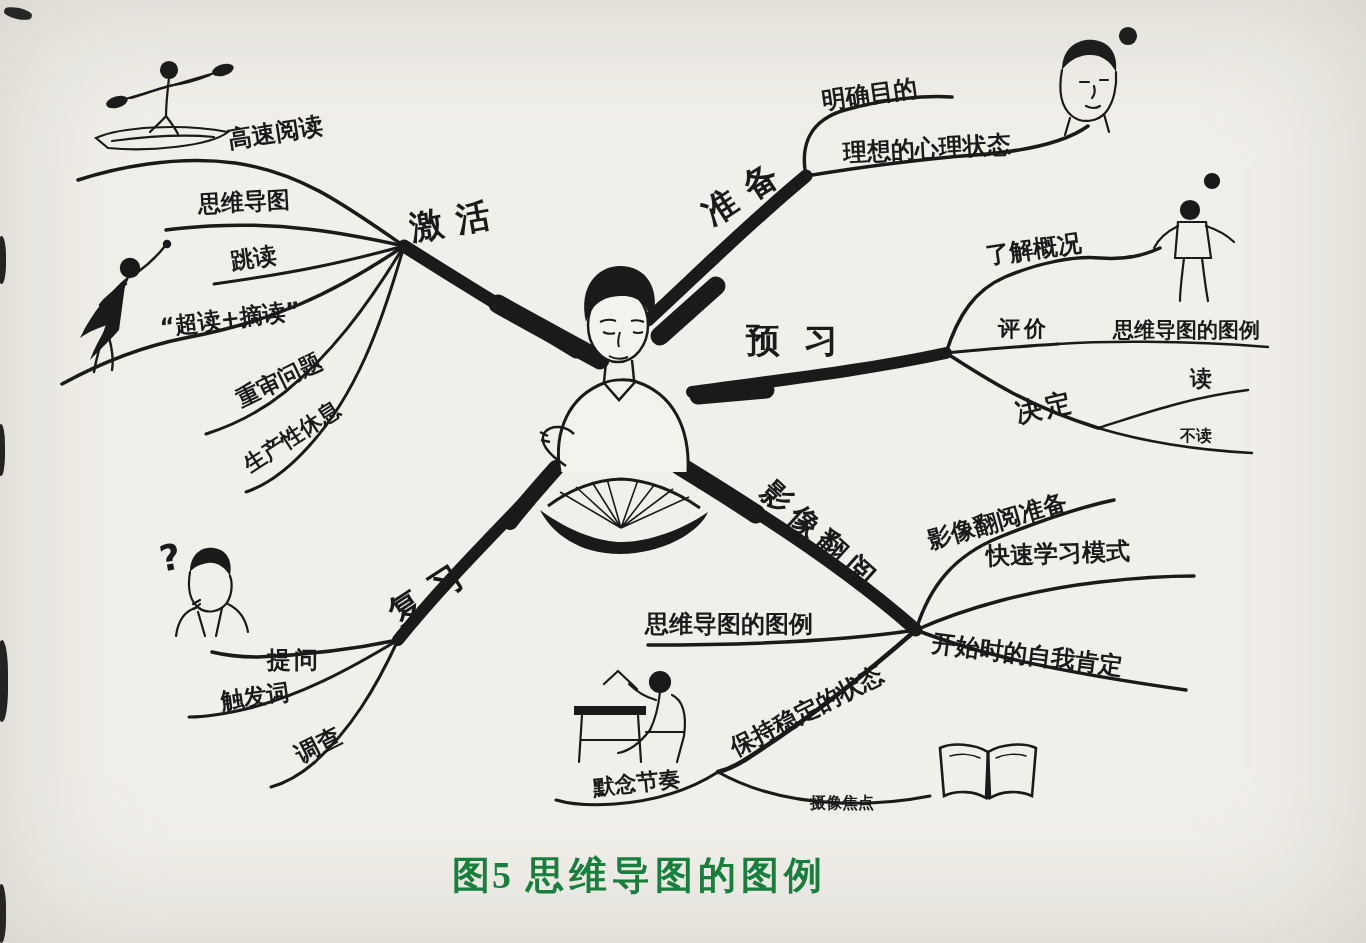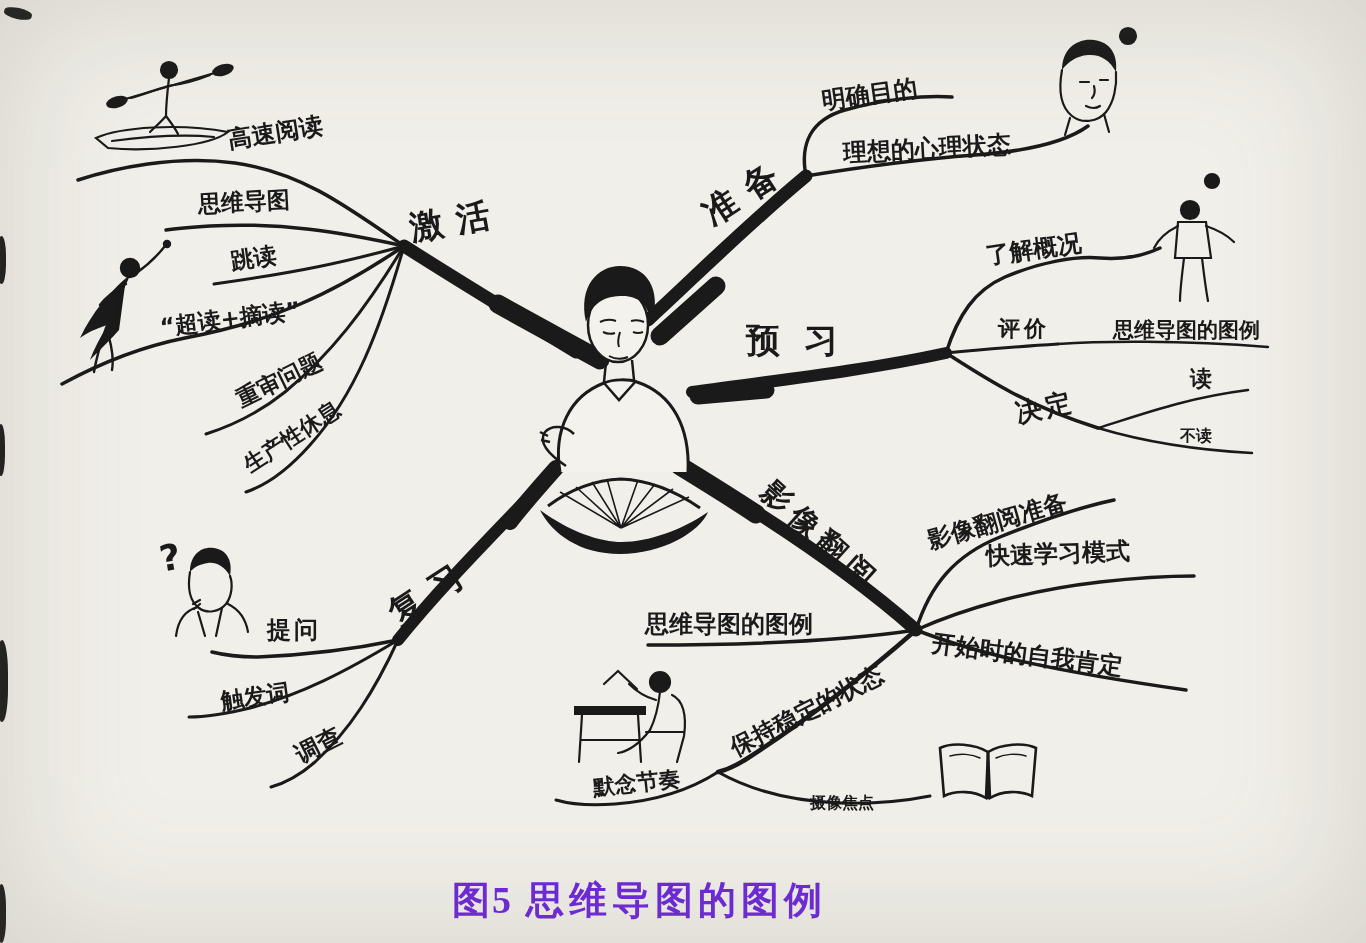--- a/index.html
+++ b/index.html
@@ -4,21 +4,21 @@
 <style>
   html,body{margin:0;padding:0;background:#d8d6d0;}
   .stage{position:relative;width:1366px;height:943px;background:#f1efe9;overflow:hidden;
          font-family:"DejaVu Sans","Liberation Sans",sans-serif;}
   .stage::after{content:"";position:absolute;inset:0;pointer-events:none;
          box-shadow:inset 0 0 140px rgba(110,104,92,.22);}
   svg.art{position:absolute;left:0;top:0;}
   .lbl{position:absolute;font-weight:700;color:#1a1a1a;white-space:nowrap;
        transform-origin:0 50%;line-height:1.1;}
   .caption{position:absolute;font-family:"Liberation Serif","DejaVu Serif",serif;
-       font-weight:700;color:#6d28d9;white-space:nowrap;margin-top:25px;}
+       font-weight:700;color:#15803d;white-space:nowrap;}
   .edge-mark{position:absolute;background:#1c1c1c;border-radius:50% / 40%;}
 </style>
 </head>
 <body>
 
 <div class="stage">
 
   <div class="edge-mark" style="left:4px;top:8px;width:28px;height:11px;transform:rotate(12deg);"></div>
   <div class="edge-mark" style="left:-3px;top:236px;width:9px;height:48px;"></div>
   <div class="edge-mark" style="left:-3px;top:424px;width:8px;height:52px;"></div>
@@ -195,21 +195,21 @@
   <div class="lbl" style="left:766px;top:470px;font-size:30px;letter-spacing:7px;transform:rotate(42deg);">影像翻阅</div>
   <div class="lbl" style="left:928px;top:528px;font-size:24px;transform:rotate(-16deg);">影像翻阅准备</div>
   <div class="lbl" style="left:986px;top:543px;font-size:24px;transform:rotate(-2deg);">快速学习模式</div>
   <div class="lbl" style="left:645px;top:611px;font-size:24px;">思维导图的图例</div>
   <div class="lbl" style="left:932px;top:630px;font-size:24px;transform:rotate(7deg);">开始时的自我肯定</div>
   <div class="lbl" style="left:732px;top:736px;font-size:24px;transform:rotate(-27deg);">保持稳定的状态</div>
   <div class="lbl" style="left:593px;top:776px;font-size:22px;transform:rotate(-6deg);">默念节奏</div>
   <div class="lbl" style="left:810px;top:794px;font-size:16px;">摄像焦点</div>
 
   <div class="lbl" style="left:392px;top:598px;font-size:34px;letter-spacing:12px;transform:rotate(-33deg);">复习</div>
-  <div class="lbl" style="left:267px;top:617px;font-size:24px;letter-spacing:3px;">提问</div>
+  <div class="lbl" style="left:267px;top:647px;font-size:24px;letter-spacing:3px;">提问</div>
   <div class="lbl" style="left:221px;top:689px;font-size:23px;transform:rotate(-8deg);">触发词</div>
   <div class="lbl" style="left:297px;top:743px;font-size:24px;transform:rotate(-27deg);">调查</div>
 
   <div class="lbl" style="left:160px;top:540px;font-size:36px;transform:rotate(-10deg);">?</div>
 
   <div class="caption" style="left:452px;top:850px;font-size:38px;letter-spacing:2px;">图5</div>
   <div class="caption" style="left:526px;top:850px;font-size:38px;letter-spacing:5px;">思维导图的图例</div>
 
 </div>
 

